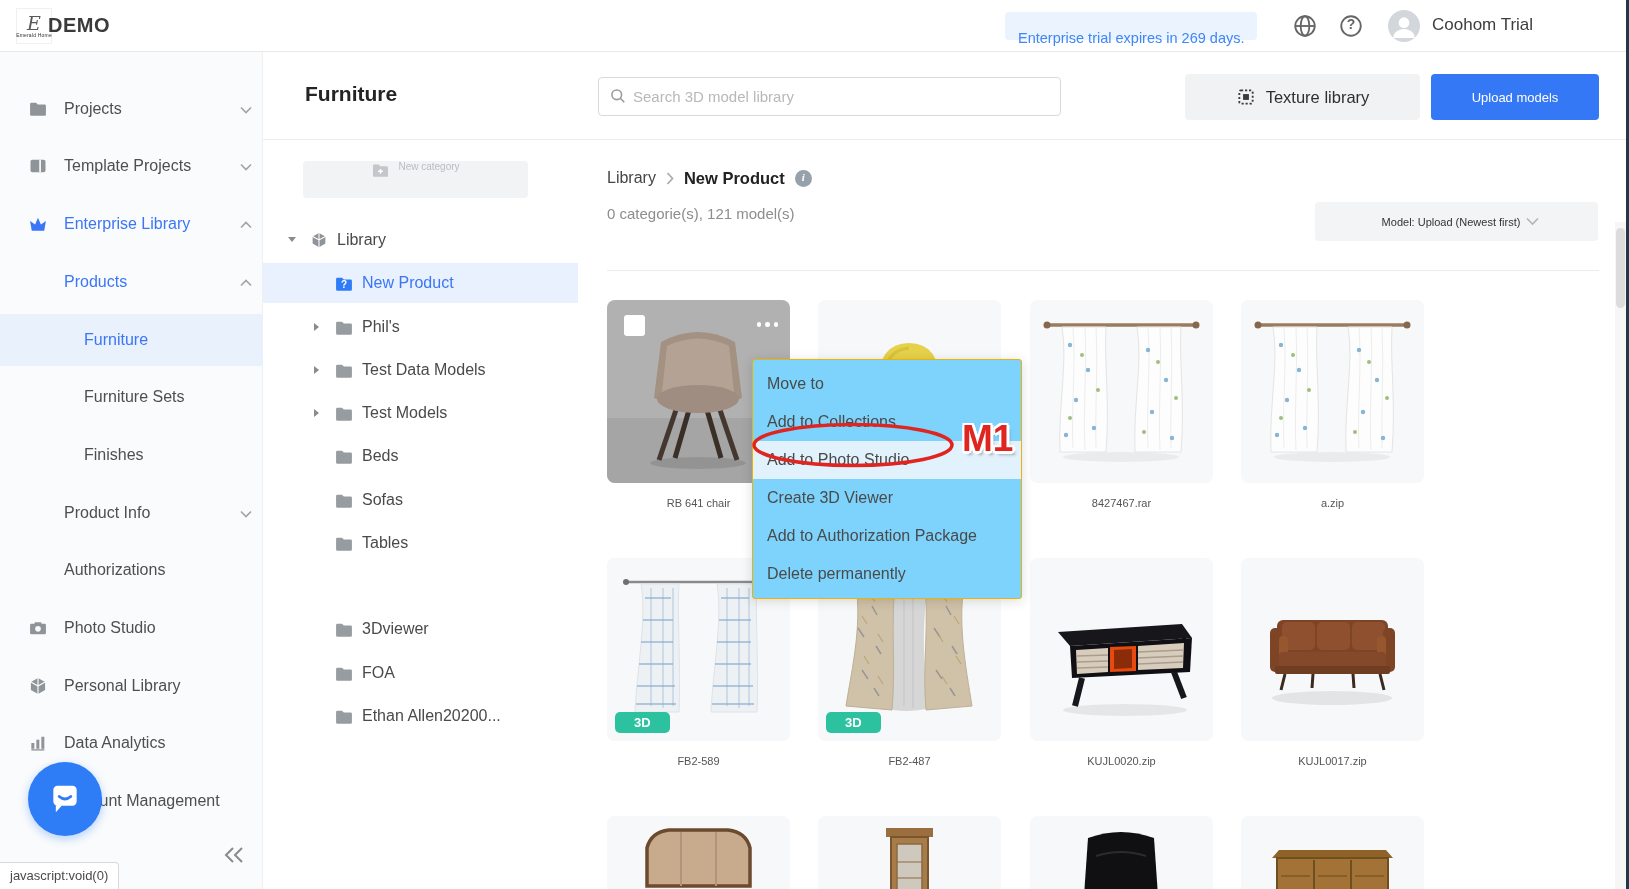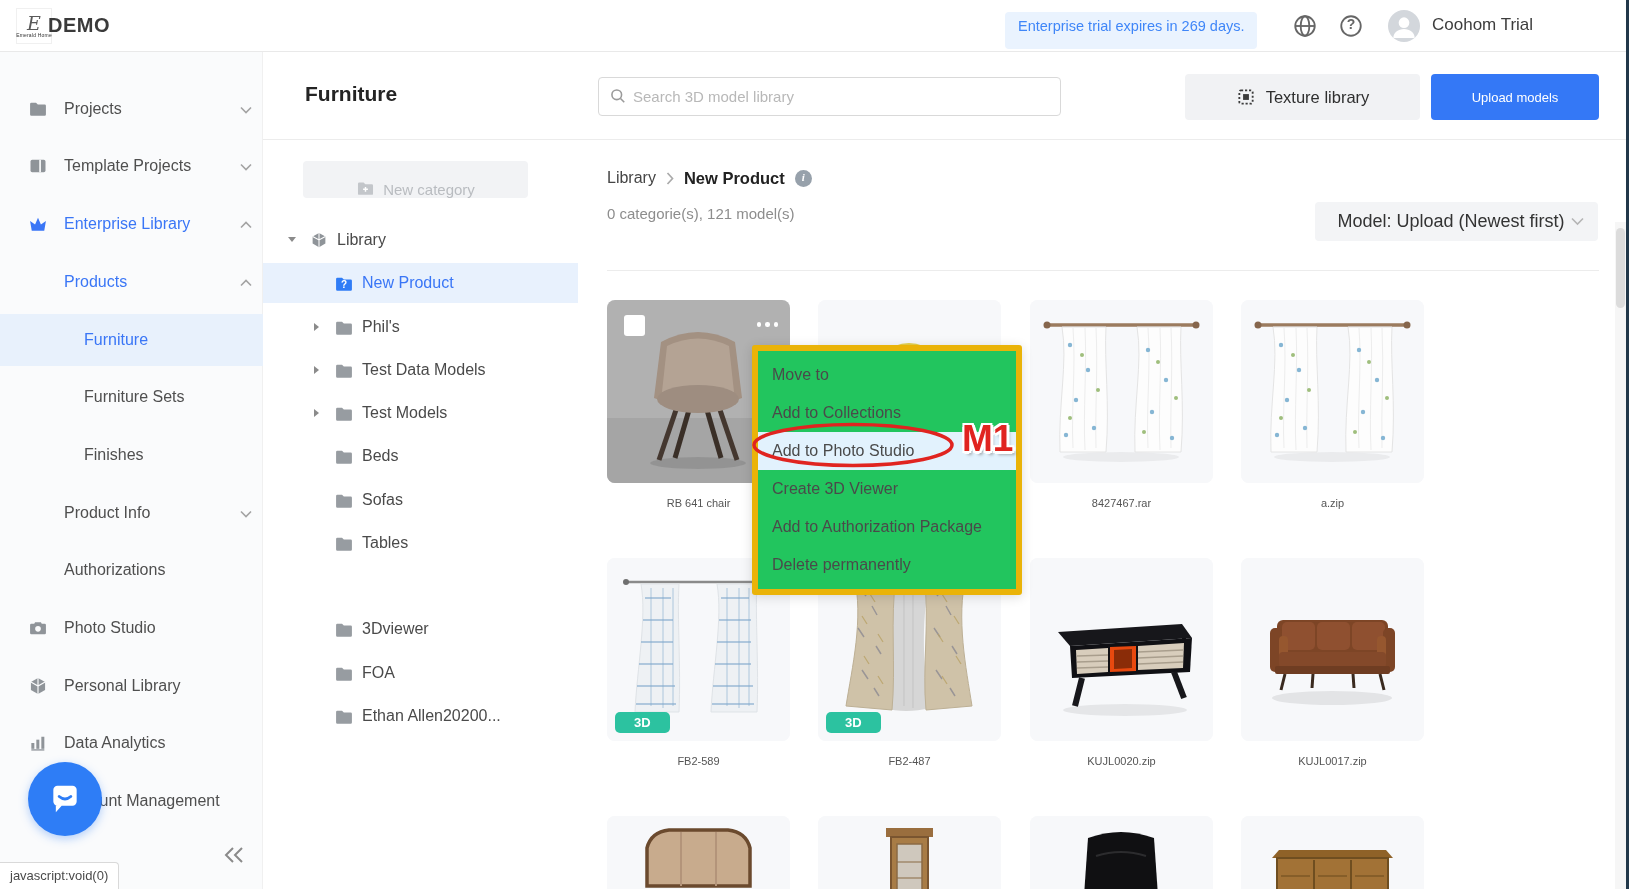--- a/index.html
+++ b/index.html
@@ -10,21 +10,21 @@
 
   
   .topbar { position:absolute; left:0; top:0; width:1629px; height:52px; background:#fff;
     border-bottom:1px solid #e9e9e9; z-index:30; }
   .logo-box { position:absolute; left:16px; top:8px; width:36px; height:36px; background:#fff;
     border:1px solid #f0f0f0; display:flex; flex-direction:column; align-items:center; justify-content:center; }
   .logo-script { font-family:"DejaVu Serif","Liberation Serif",serif; font-style:italic; font-size:19px;
     color:#5a5a5a; line-height:17px; }
   .logo-brand { font-size:5px; color:#333; letter-spacing:.2px; white-space:nowrap; }
   .logo-text { position:absolute; left:48px; top:14px; font-size:20px; font-weight:700; color:#3a3a3a; letter-spacing:.5px; }
-  .trial-badge { position:absolute; left:1005px; top:12px; height:37px; line-height:28px; padding:0 13px;
+  .trial-badge { position:absolute; left:1005px; top:12px; height:28px; line-height:28px; padding:12px 13px;
     background:#eaf3fe; color:#3f86f8; font-size:14.5px; border-radius:4px; white-space:nowrap; }
   .tb-icon { position:absolute; top:13px; }
   .avatar { position:absolute; left:1388px; top:10px; width:32px; height:32px; border-radius:50%;
     background:#d3d7dc; overflow:hidden; }
   .account-name { position:absolute; left:1432px; top:15px; font-size:17px; color:#3d3d3d; }
 
   
   .sidebar { position:absolute; left:0; top:52px; width:263px; height:837px; background:#fafbfc;
     border-right:1px solid #f0f0f0; z-index:10; }
   .sb-item { position:absolute; left:0; width:309px; height:52px; line-height:52px; cursor:pointer; }
@@ -35,21 +35,21 @@
   .sb-item.selected { background:#e8f1fc; }
   .sb-item.selected .sb-label { color:#3a76f6; }
   .sb-chevron { position:absolute; left:240px; top:23px; }
   .collapse-btn { position:absolute; left:222px; top:792px; cursor:pointer; }
 
   
   .catpanel { position:absolute; left:263px; top:52px; width:315px; height:837px; background:#fff; z-index:10; }
   .catpanel-header { position:absolute; left:0; top:0; width:315px; height:88px; border-bottom:1px solid #ececec; }
   .cat-title { position:absolute; left:42px; top:30px; font-size:21px; font-weight:700; color:#242424; }
   .new-cat-btn { position:absolute; left:40px; top:109px; width:225px; height:37px; background:#f2f3f5;
-    border:none; border-radius:4px; color:#b9bcc0; font-size:15px; display:flex; align-items:flex-end;
+    border:none; border-radius:4px; color:#b9bcc0; font-size:10px; display:flex; align-items:flex-start;
     justify-content:center; gap:8px; cursor:default; font-family:inherit; }
   .tree-row { position:absolute; left:0; width:315px; height:40px; line-height:40px; cursor:pointer; }
   .tree-row.selected { background:#e8f1fd; }
   .t-caret { position:absolute; top:17px; width:0; height:0; }
   .caret-down { border-left:4.5px solid transparent; border-right:4.5px solid transparent; border-top:5.5px solid #8b8b8b; }
   .caret-right { border-top:4.5px solid transparent; border-bottom:4.5px solid transparent; border-left:5.5px solid #8b8b8b; margin-top:-1px; }
   .t-icon { position:absolute; top:11px; }
   .t-label { position:absolute; font-size:16px; color:#4a4a4a; white-space:nowrap; }
   .tree-row.selected .t-label { color:#3a76f6; }
   .fq-badge { position:absolute; width:18px; height:15px; top:3px; left:1px; text-align:center;
@@ -71,39 +71,39 @@
 
   .breadcrumb { position:absolute; left:29px; top:114px; height:24px; display:flex; align-items:center; gap:10px; }
   .bc-parent { font-size:16px; color:#454545; cursor:pointer; }
   .bc-current { font-size:16.5px; font-weight:600; color:#222; }
   .info-ic { position:relative; width:17px; height:17px; border-radius:50%; background:#97a1ab; }
   .info-ic span { position:absolute; left:0; top:1px; width:17px; text-align:center; font-size:11px;
     color:#fff; font-family:"Liberation Serif","DejaVu Serif",serif; font-style:italic; font-weight:700; }
   .summary { position:absolute; left:29px; top:153px; font-size:15px; color:#8d8d8d; }
   .sort-dd { position:absolute; left:737px; top:150px; width:283px; height:39px; background:#f3f4f6;
     border-radius:4px; display:flex; align-items:center; justify-content:center; gap:6px; cursor:pointer; }
-  .sort-label { font-size:18px; color:#333;margin-left:8px; }
+  .sort-label { font-size:11px; color:#333;margin-left:8px; }
   .divider2 { position:absolute; left:29px; top:218px; width:992px; height:1px; background:#ececec; }
 
   
   .grid { position:absolute; left:29px; top:248px; width:845px; height:600px; }
   .card { position:absolute; width:183px; }
   .thumb { position:relative; width:183px; height:183px; border-radius:8px; background:#f7f8fa; overflow:hidden; cursor:pointer; }
   .plabel { margin-top:14px; height:20px; text-align:center; font-size:11px; color:#555; white-space:nowrap;
     overflow:hidden; }
   .hover-shade { position:absolute; left:0; top:0; right:0; bottom:0; background:rgba(0,0,0,.07); }
   .cb { position:absolute; left:17px; top:15px; width:21px; height:21px; background:#fff; border-radius:3px; cursor:pointer; }
   .dots { position:absolute; right:12px; top:22px; display:flex; gap:4px; cursor:pointer; }
   .dots i { width:4.5px; height:4.5px; border-radius:50%; background:#fff; }
   .badge-3d { position:absolute; left:8px; bottom:8px; padding:4px 19px; border-radius:5px; background:#2cc2a0;
     color:#fff; font-size:13px; font-weight:700; line-height:13px; }
 
   
-  .ctx-menu { position:absolute; left:752px; top:345px; width:270px; background:#22c55e; border-radius:3px;
-    box-shadow:0 2px 12px rgba(0,0,0,.14); border:6px solid #eab308; padding:5px 0; z-index:40; }
+  .ctx-menu { position:absolute; left:752px; top:359px; width:270px; background:#7dd3fc; border-radius:3px;
+    box-shadow:0 2px 12px rgba(0,0,0,.14); border:1px solid #eab308; padding:5px 0; z-index:40; }
   .ctx-item { height:38px; line-height:38px; padding-left:14px; font-size:16px; color:#4a4a4a; cursor:pointer; white-space:nowrap; }
   .ctx-item.hl { background:#e2f2fd; }
 
   .red-ellipse { position:absolute; left:750px; top:421px; z-index:45; pointer-events:none; }
   .m1 { position:absolute; left:962px; top:418px; z-index:45; font-size:37px; font-weight:700; color:#e02420;
     text-shadow:-2px -2px 0 #fff,2px -2px 0 #fff,-2px 2px 0 #fff,2px 2px 0 #fff,0 3px 0 #fff,3px 0 0 #fff,3px 4px 3px rgba(90,90,90,.45);
     pointer-events:none; }
 
   
   .chat-bubble { position:absolute; left:28px; top:762px; width:74px; height:74px; border-radius:50%;

